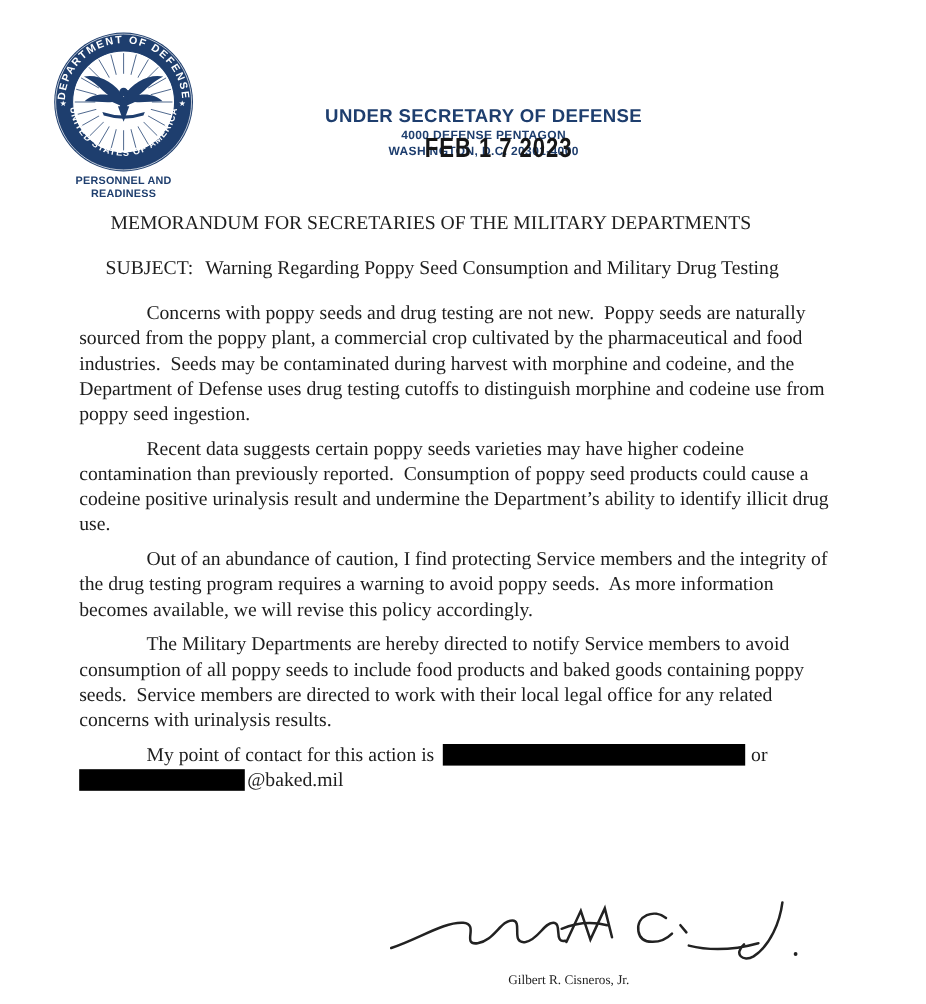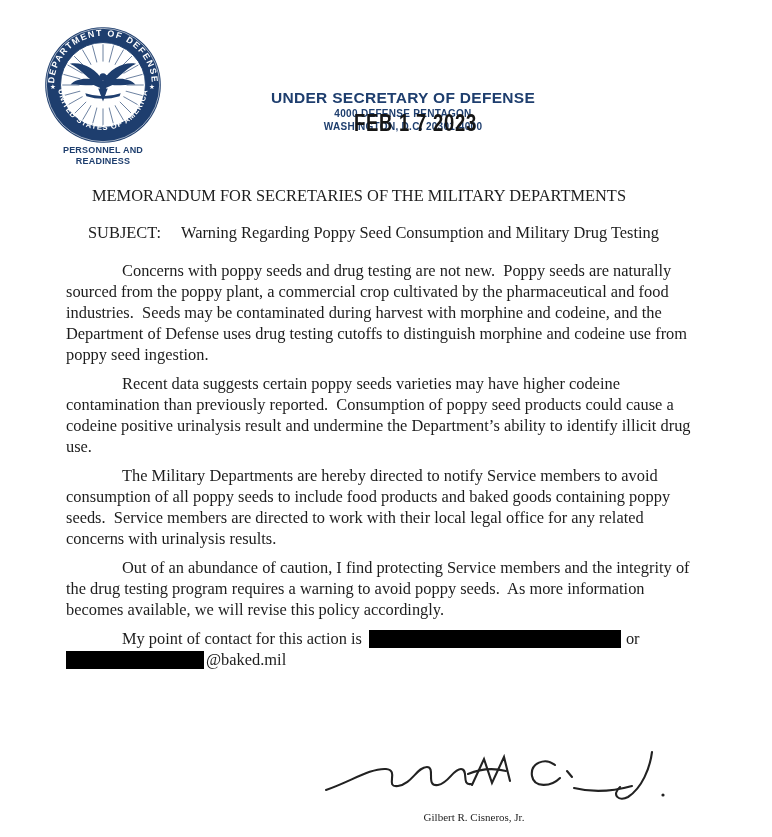--- a/index.html
+++ b/index.html
@@ -28,24 +28,24 @@
   .header-addr2   { font-weight:700; font-size:10px; line-height:13px; letter-spacing:.3px; }
   .date-stamp {
     position:absolute; left:340px; top:110px; width:140px; text-align:center;
     font-family:"Liberation Sans", sans-serif; font-weight:700;
     font-size:23px; line-height:26px; color:#161616;
     transform:scaleX(.8); transform-origin:center; letter-spacing:1px;
     white-space:pre;
   }
 
   
-  .body { position:absolute; left:66px; top:185px; width:660px; font-size:16.4px; line-height:21px; }
+  .body { position:absolute; left:66px; top:175px; width:660px; font-size:16.4px; line-height:21px; }
   .memo-line    { margin:0 0 16px 26px; white-space:pre; }
   .subject-line { margin:0 0 17px 22px; white-space:pre; }
-  .subject-label { margin-right:20px; }
+  .subject-label { margin-right:10px; }
   .para { margin:0 0 8px 0; white-space:pre; text-indent:56px; }
   .para-contact { margin:0; white-space:normal; text-indent:56px; }
   .redaction {
     display:inline-block; height:18px; background:#000000; vertical-align:-4px;
   }
   .redaction-1 { width:252px; margin:0 5px 0 7px; }
   .redaction-2 { width:138px; margin:0 2px 0 0; }
 
   
   .signature-wrap { position:absolute; left:322px; top:744px; width:352px; height:62px; }
@@ -135,27 +135,27 @@
 
     <div class="para">Concerns with poppy seeds and drug testing are not new.  Poppy seeds are naturally
 sourced from the poppy plant, a commercial crop cultivated by the pharmaceutical and food
 industries.  Seeds may be contaminated during harvest with morphine and codeine, and the
 Department of Defense uses drug testing cutoffs to distinguish morphine and codeine use from
 poppy seed ingestion.</div>
     <div class="para">Recent data suggests certain poppy seeds varieties may have higher codeine
 contamination than previously reported.  Consumption of poppy seed products could cause a
 codeine positive urinalysis result and undermine the Department’s ability to identify illicit drug
 use.</div>
+    <div class="para">Out of an abundance of caution, I find protecting Service members and the integrity of
+the drug testing program requires a warning to avoid poppy seeds.  As more information
+becomes available, we will revise this policy accordingly.</div>
     <div class="para">The Military Departments are hereby directed to notify Service members to avoid
 consumption of all poppy seeds to include food products and baked goods containing poppy
 seeds.  Service members are directed to work with their local legal office for any related
 concerns with urinalysis results.</div>
-    <div class="para">Out of an abundance of caution, I find protecting Service members and the integrity of
-the drug testing program requires a warning to avoid poppy seeds.  As more information
-becomes available, we will revise this policy accordingly.</div>
 
     <div class="para-contact"><span>My point of contact for this action is</span><span class="redaction redaction-1"></span><span>or</span><br><span class="redaction redaction-2"></span><span>@baked.mil</span></div>
   </div>
 
   <div class="signature-wrap">
     <svg viewBox="0 0 352 62" fill="none" stroke="#222222" stroke-width="2.1" stroke-linecap="round">
       <path d="M4,46 C28,38 48,24 64,25 C78,26 62,44 76,42 C90,40 95,23 105,23 C114,23 103,43 116,41 C127,39 131,25 139,25 C147,25 139,42 149,40"></path>
       <path d="M150,41 L162,15 L170,39 L182,13 L188,37"></path>
       <path d="M146,30 C158,25 172,24 184,27"></path>
       <path d="M233,21 C223,13 208,19 210,32 C212,44 229,43 238,34"></path>

